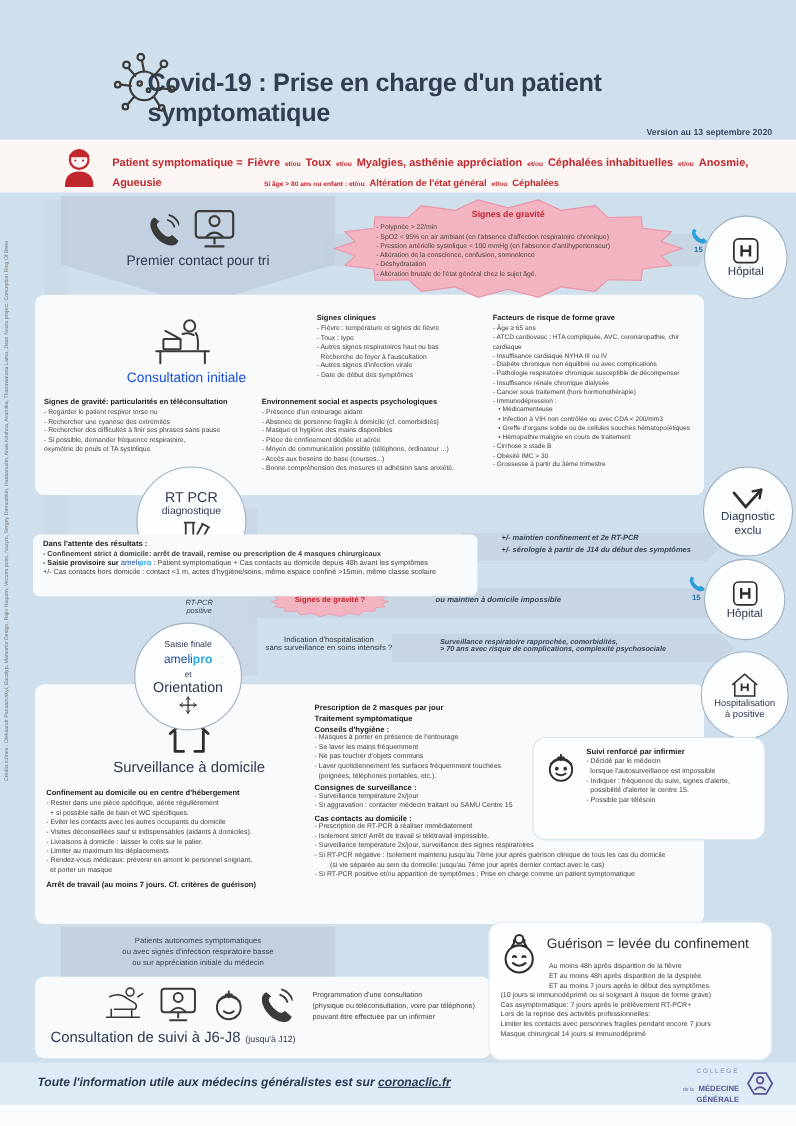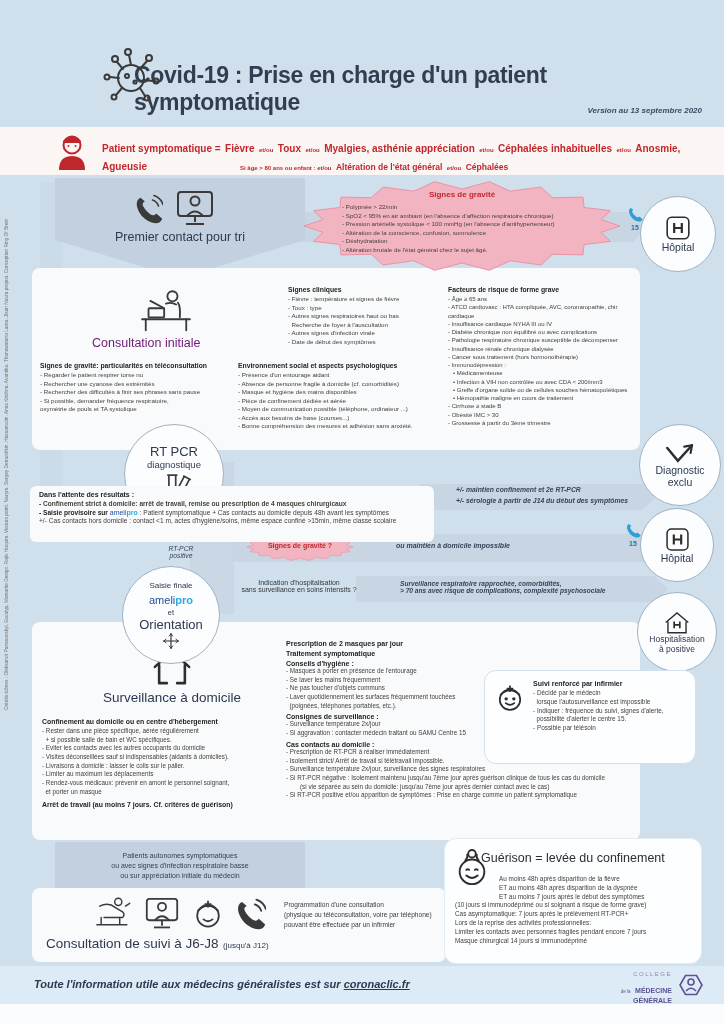--- a/index.html
+++ b/index.html
@@ -55,21 +55,21 @@
         <circle cx="16" cy="57" r="2.5"></circle>
       <line x1="21" y1="38" x2="12" y2="37"></line>
         <circle cx="9" cy="37" r="2.5"></circle>
       <line x1="25" y1="29" x2="19" y2="22"></line>
         <circle cx="17" cy="19" r="3"></circle>
       <circle cx="29" cy="36" r="2"></circle>
         <circle cx="37" cy="42" r="1.6"></circle>
     </svg>
   </div>
   <div class="abs title" style="left:134px;top:62px;width:560px">Covid-19 : Prise en charge d'un patient symptomatique</div>
-  <div class="abs" style="right:22px;top:106px;font-size:8px;font-style:italic;font-weight:bold;color:#3e4a63">Version au 13 septembre 2020</div>
+  <div class="abs" style="right:22px;top:116px;font-size:8px;font-weight:bold;color:#3e4a63">Version au 13 septembre 2020</div>
 
   <div class="abs" style="left:0;top:127px;width:724px;height:48px;background:#fbf6f4;z-index:2">
     <div class="abs" style="left:52px;top:4px">
       <svg width="40" height="40" viewBox="0 0 40 40">
         <circle cx="20" cy="14" r="8.5" fill="none" stroke="#c0272d" stroke-width="2"></circle>
         <path d="M11,10 Q20,1 29,10 L29,12 L11,12 Z" fill="#c0272d"></path>
         <path d="M7,39 Q7,25 20,25 Q33,25 33,39 Z" fill="#c0272d"></path>
         <circle cx="16.5" cy="15" r="1" fill="#c0272d"></circle>
           <circle cx="23.5" cy="15" r="1" fill="#c0272d"></circle>
       </svg>
@@ -148,21 +148,21 @@
       <circle cx="37" cy="9" r="5.5"></circle>
       <path d="M43,16 Q46,20 45,32"></path>
       <path d="M30,17 Q36,15 41,18"></path>
       <rect x="11" y="22" width="17" height="10" rx="1"></rect>
       <path d="M13,14 L28,22"></path>
       <line x1="4" y1="34" x2="56" y2="34"></line>
       <line x1="8" y1="34" x2="8" y2="46"></line>
       <line x1="52" y1="34" x2="52" y2="46"></line>
     </svg>
   </div>
-  <div class="abs" style="left:92px;top:336px;width:155px;text-align:left;font-size:12.5px;color:#701a75;z-index:2">Consultation initiale</div>
+  <div class="abs" style="left:92px;top:336px;width:155px;text-align:center;font-size:12.5px;color:#1d4ed8;z-index:2">Consultation initiale</div>
 
   <div class="abs" style="left:288px;top:286px;width:158px;z-index:2;font-size:6.2px">
     <div class="h" style="font-size:6.8px;margin-bottom:2px">Signes cliniques</div>
     <div>
         <div class="li">- Fièvre : température et signes de fièvre</div>
         <div class="li">- Toux : type</div>
         <div class="li">- Autres signes respiratoires haut ou bas</div>
         <div class="li">  Recherche de foyer à l'auscultation</div>
         <div class="li">- Autres signes d'infection virale</div>
         <div class="li">- Date de début des symptômes</div>
@@ -435,21 +435,21 @@
   <div class="abs" style="left:444px;top:838px;width:256px;height:124px;background:#fdfeff;border:1.5px solid #e2ecf4;border-radius:12px;z-index:2">
     <div class="abs" style="left:8px;top:8px">
       <svg width="38" height="42" viewBox="0 0 40 44" fill="none" stroke="#2d2d2d" stroke-width="2" stroke-linecap="round">
         <circle cx="20" cy="26" r="13"></circle>
         <circle cx="20" cy="7" r="4"></circle>
         <path d="M13,14 Q16,11 15,8 M27,14 Q24,11 25,8"></path>
         <path d="M14,24 Q15.5,22.5 17,24 M23,24 Q24.5,22.5 26,24"></path>
         <path d="M14,30 Q20,35 26,30"></path>
       </svg>
     </div>
-    <div class="abs" style="left:36px;top:12px;font-size:12.5px;color:#2d2d2d">Guérison = levée du confinement</div>
+    <div class="abs" style="left:52px;top:12px;font-size:12.5px;color:#2d2d2d">Guérison = levée du confinement</div>
     <div class="abs" style="left:10px;top:36px;width:240px;font-size:6.4px">
       <div style="padding-left:44px">
           <div class="li">Au moins 48h après disparition de la fièvre</div>
           <div class="li">ET au moins 48h après disparition de la dyspnée</div>
           <div class="li">ET au moins 7 jours après le début des symptômes</div>
         </div>
       <div>
           <div class="li">(10 jours si immunodéprimé ou si soignant à risque de forme grave)</div>
           <div class="li">Cas asymptomatique: 7 jours après le prélèvement RT-PCR+</div>
           <div class="li">Lors de la reprise des activités professionnelles:</div>

